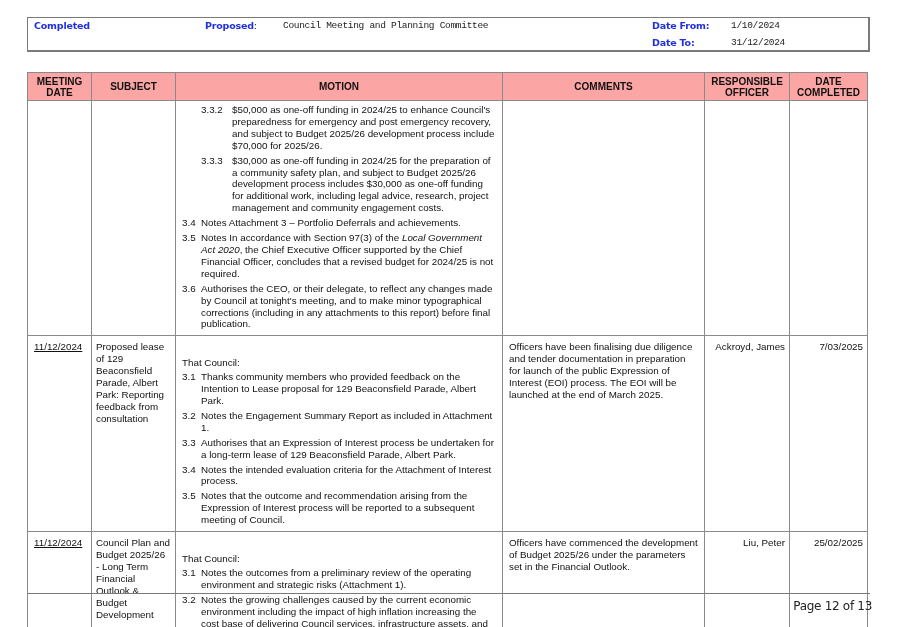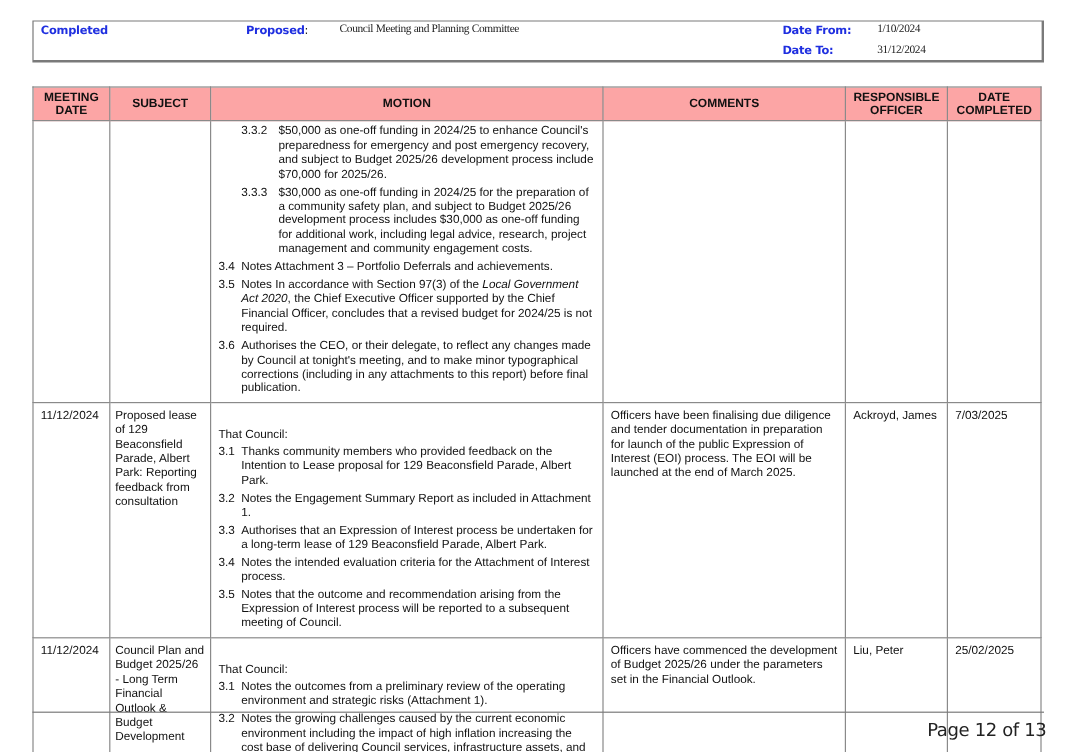--- a/index.html
+++ b/index.html
@@ -3,39 +3,39 @@
 <meta charset="utf-8">
 <style>
   html, body { margin:0; padding:0; background:#ffffff; }
   body { width:898px; height:627px; position:relative; overflow:hidden;
          font-family:"Liberation Sans", sans-serif; color:#111; }
   .hdr-box { position:absolute; left:27px; top:17px; width:843px; height:35px;
              border:1px solid #7a7a7a; box-sizing:border-box; border-bottom:2px solid #7a7a7a; border-right:2px solid #7a7a7a; }
   .hdr-lbl { position:absolute; color:#1f2fe0; font-weight:bold; font-size:9.5px;
              font-family:"DejaVu Sans", sans-serif; letter-spacing:-0.2px; }
   .hdr-val { position:absolute; color:#222; font-size:9.5px;
-             font-family:Liberation Serif, serif; letter-spacing:-0.3px; }
+             font-family:Liberation Mono, monospace; letter-spacing:-0.3px; }
   table.reg { position:absolute; left:27px; top:72px; border-collapse:collapse;
               table-layout:fixed; width:840px; font-size:9.8px; line-height:11.9px; }
   table.reg th, table.reg td { border:1px solid #8a8a8a; vertical-align:top; }
   table.reg th { background:#fca5a5; font-weight:bold; font-size:10px; line-height:11px;
                  text-align:center; vertical-align:middle; height:27px; padding:0 2px; }
-  td.date { padding:5px 4px 0 6px; }
+  td.date { padding:5px 4px 0 6px;text-decoration:underline; }
   td.subj { padding:5px 4px 0 4px; text-align:left; }
   td.motion { padding:3px 6px 2px 6px; }
   td.comm { padding:5px 6px 0 6px; }
-  td.off, td.done { padding:5px 4px 0 6px; }
+  td.off, td.done { padding:5px 4px 0 6px;text-align:right; }
   .intro { margin:18px 0 2px 0; }
   .item { display:flex; margin-bottom:3px; }
   .item .num { flex:0 0 19px; }
   .item.sub { padding-left:19px; }
   .item.sub .num { flex:0 0 31px; }
   .item .txt { flex:1; }
   .footer-line { position:absolute; left:27px; top:593px; width:843px; border-top:1px solid #7a7a7a; }
-  .page-num { position:absolute; right:26px; top:599px; font-size:15px; color:#222;
+  .page-num { position:absolute; right:26px; top:599px; font-size:12px; color:#222;
               font-family:"DejaVu Sans", sans-serif; letter-spacing:-0.3px; }
 </style>
 </head>
 <body>
 
 <div class="hdr-box"></div>
 <span class="hdr-lbl" style="left:34px; top:20px;">Completed</span>
 <span class="hdr-lbl" style="left:205px; top:20px;"><span>Proposed</span><span style="color:#222;font-weight:normal">:</span></span>
 <span class="hdr-val" style="left:283px; top:20px;">Council Meeting and Planning Committee</span>
 <span class="hdr-lbl" style="left:652px; top:20px;">Date From:</span>

